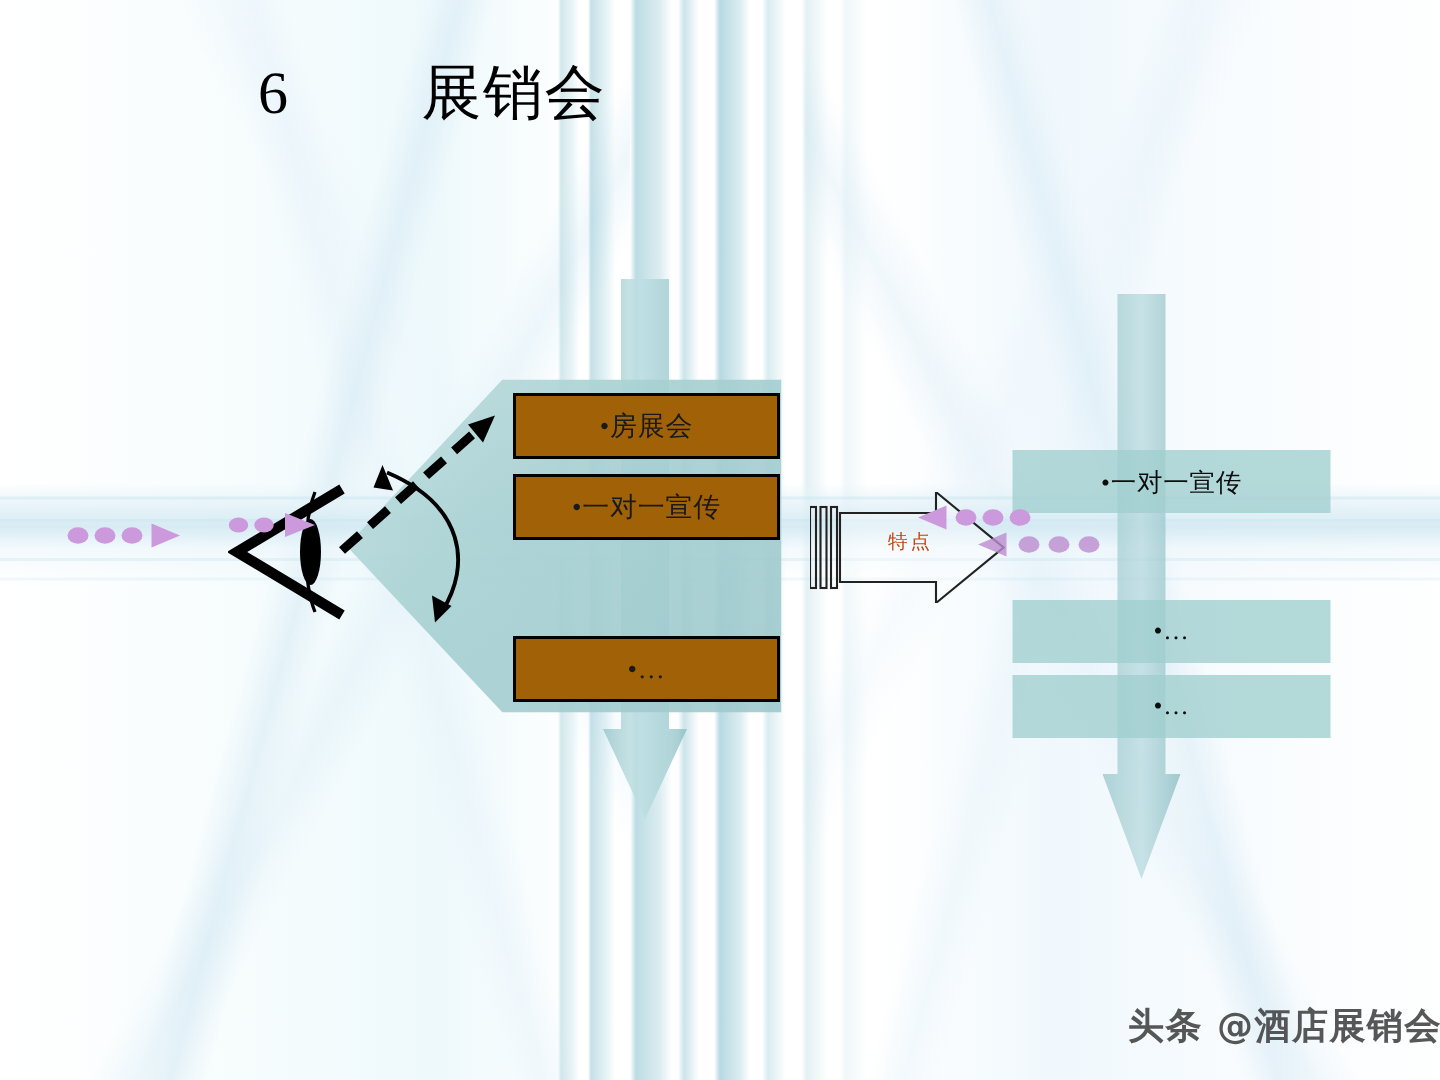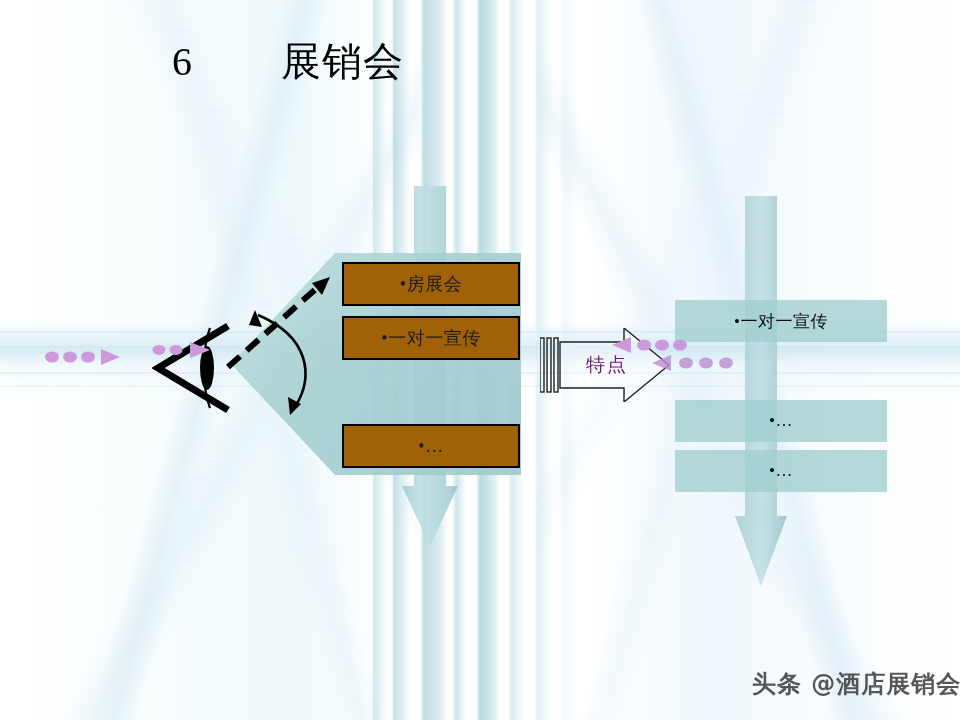--- a/index.html
+++ b/index.html
@@ -189,22 +189,22 @@
     top: 328px;
     width: 130px;
     height: 74px;
   }
   .feat-label {
     position: absolute;
     left: 574px;
     top: 352px;
     width: 66px;
     text-align: center;
-    font-size: 19px;
-    color: #701a75;
+    font-size: 13px;
+    color: #c2410c;
     letter-spacing: 2px;
   }
 
   
   .tbox {
     position: absolute;
     left: 675px;
     width: 212px;
     height: 42px;
     background: rgba(160,206,206,0.78);

